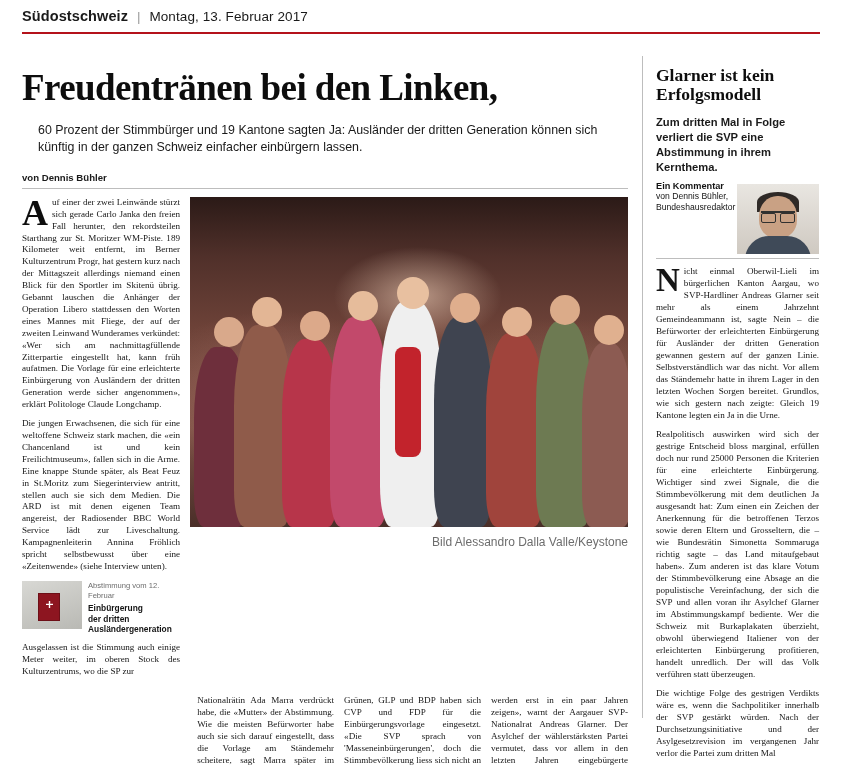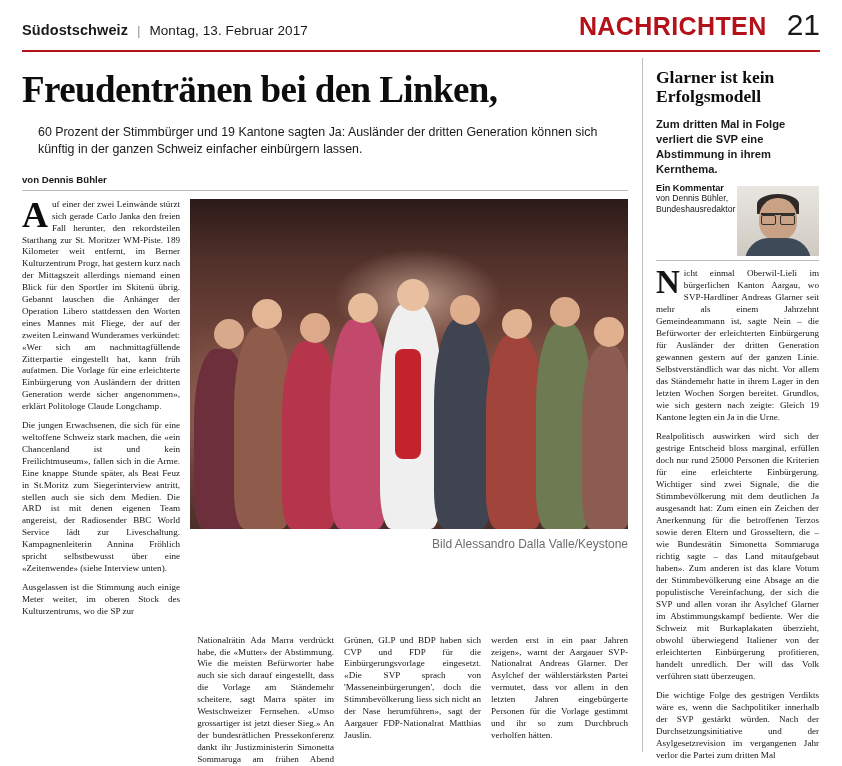--- a/index.html
+++ b/index.html
@@ -54,21 +54,21 @@
     color: #1a1a1a;
   }
   .rule-top {
     border-top: 2.5px solid #b4121b;
     margin: 0 22px;
   }
 
   
   .body-grid {
     display: flex;
-    padding: 0 22px;
+    padding: 16px 22px;
     height: 700px;
   }
   .main-col {
     width: 620px;
     padding-right: 14px;
     position: relative;
   }
   .divider-vert {
     width: 1px;
     background: #bdbdbd;
@@ -304,24 +304,20 @@
 <body>
 
 <div class="page">
 
   <div class="masthead">
     <div class="masthead-left">
       <span class="brand">Südostschweiz</span>
       <span class="sep">|</span>
       <span>Montag, 13. Februar 2017</span>
     </div>
-    <div class="masthead-right">
-      <span class="section-name">NACHRICHTEN</span>
-      <span class="page-number">21</span>
-    </div>
   </div>
   <div class="rule-top"></div>
 
   <div class="body-grid">
 
     <div class="main-col">
 
       <h1 class="headline">
         <span>Freudentränen bei den Linken,</span><br>
       </h1>
@@ -332,20 +328,34 @@
       <div class="rule-thin"></div>
 
       <div class="top-area">
 
         <div class="col-text">
           <p class="body dropcap-para">
             <span class="dropcap">A</span><span>uf einer der zwei Leinwände stürzt sich gerade Carlo Janka den freien Fall herunter, den rekordsteilen Starthang zur St. Moritzer WM-Piste. 189 Kilometer weit entfernt, im Berner Kulturzentrum Progr, hat gestern kurz nach der Mittagszeit allerdings niemand einen Blick für den Sportler im Skitenü übrig. Gebannt lauschen die Anhänger der Operation Libero stattdessen den Worten eines Mannes mit Fliege, der auf der zweiten Leinwand Wunderames verkündet: «Wer sich am nachmittagfüllende Zitterpartie eingestellt hat, kann früh aufatmen. Die Vorlage für eine erleichterte Einbürgerung von Ausländern der dritten Generation werde sicher angenommen», erklärt Politologe Claude Longchamp.</span>
           </p>
           <p class="body">Die jungen Erwachsenen, die sich für eine weltoffene Schweiz stark machen, die «ein Chancenland ist und kein Freilichtmuseum», fallen sich in die Arme. Eine knappe Stunde später, als Beat Feuz in St.Moritz zum Siegerinterview antritt, stellen auch sie sich dem Medien. Die ARD ist mit denen eigenen Team angereist, der Radiosender BBC World Service lädt zur Liveschaltung. Kampagnenleiterin Annina Fröhlich spricht selbstbewusst über eine «Zeitenwende» (siehe Interview unten).</p>
 
+          <div class="infobox">
+            <div class="infobox-img">
+              <div class="passport"></div>
+              <div class="cross"></div>
+            </div>
+            <div class="infobox-txt">
+              <div class="infobox-kicker">Abstimmung vom 12. Februar</div>
+              <div class="infobox-title">
+                <span>Einbürgerung</span><br>
+                <span>der dritten</span><br>
+                <span>Ausländergeneration</span>
+              </div>
+            </div>
+          </div>
 
           <p class="body">Ausgelassen ist die Stimmung auch einige Meter weiter, im oberen Stock des Kulturzentrums, wo die SP zur</p>
         </div>
 
         <div class="photo-block">
           <div class="photo">
             <div class="crowdlight"></div>
 
             <div class="figperson" style="left:4px;  top:150px; width:54px;  height:180px; background:#6e2f3c;"></div>
             <div class="figperson" style="left:44px; top:128px; width:58px;  height:202px; background:#8f5b4a;"></div>

